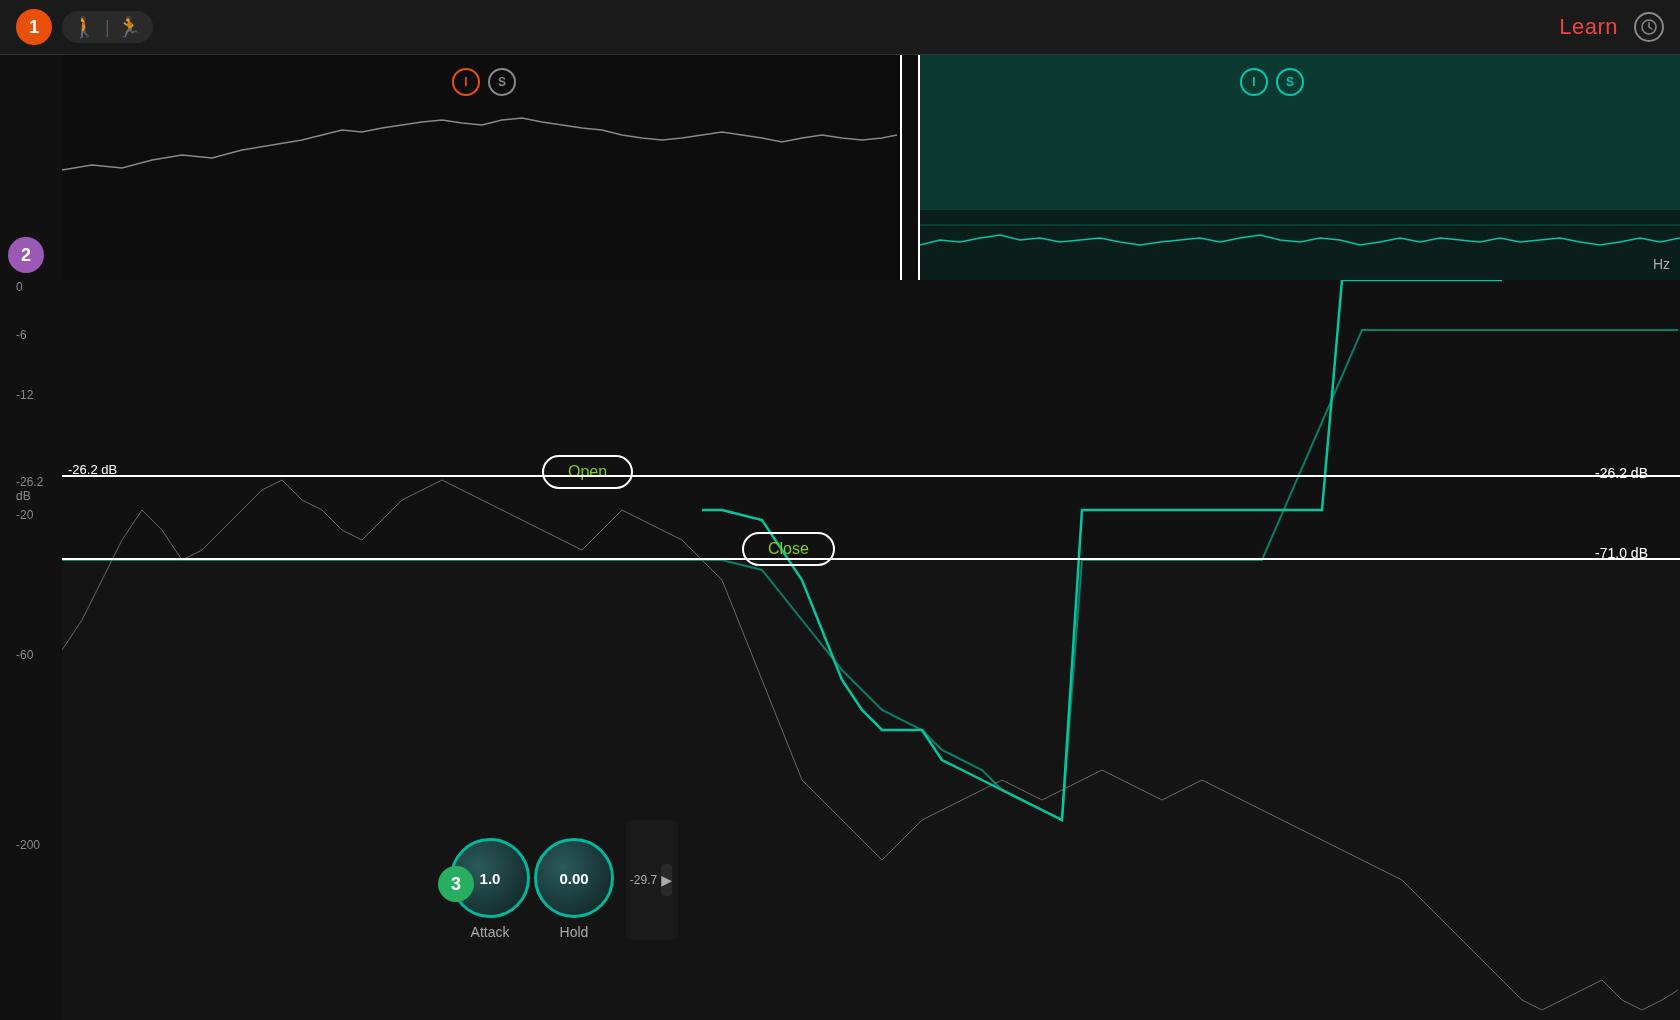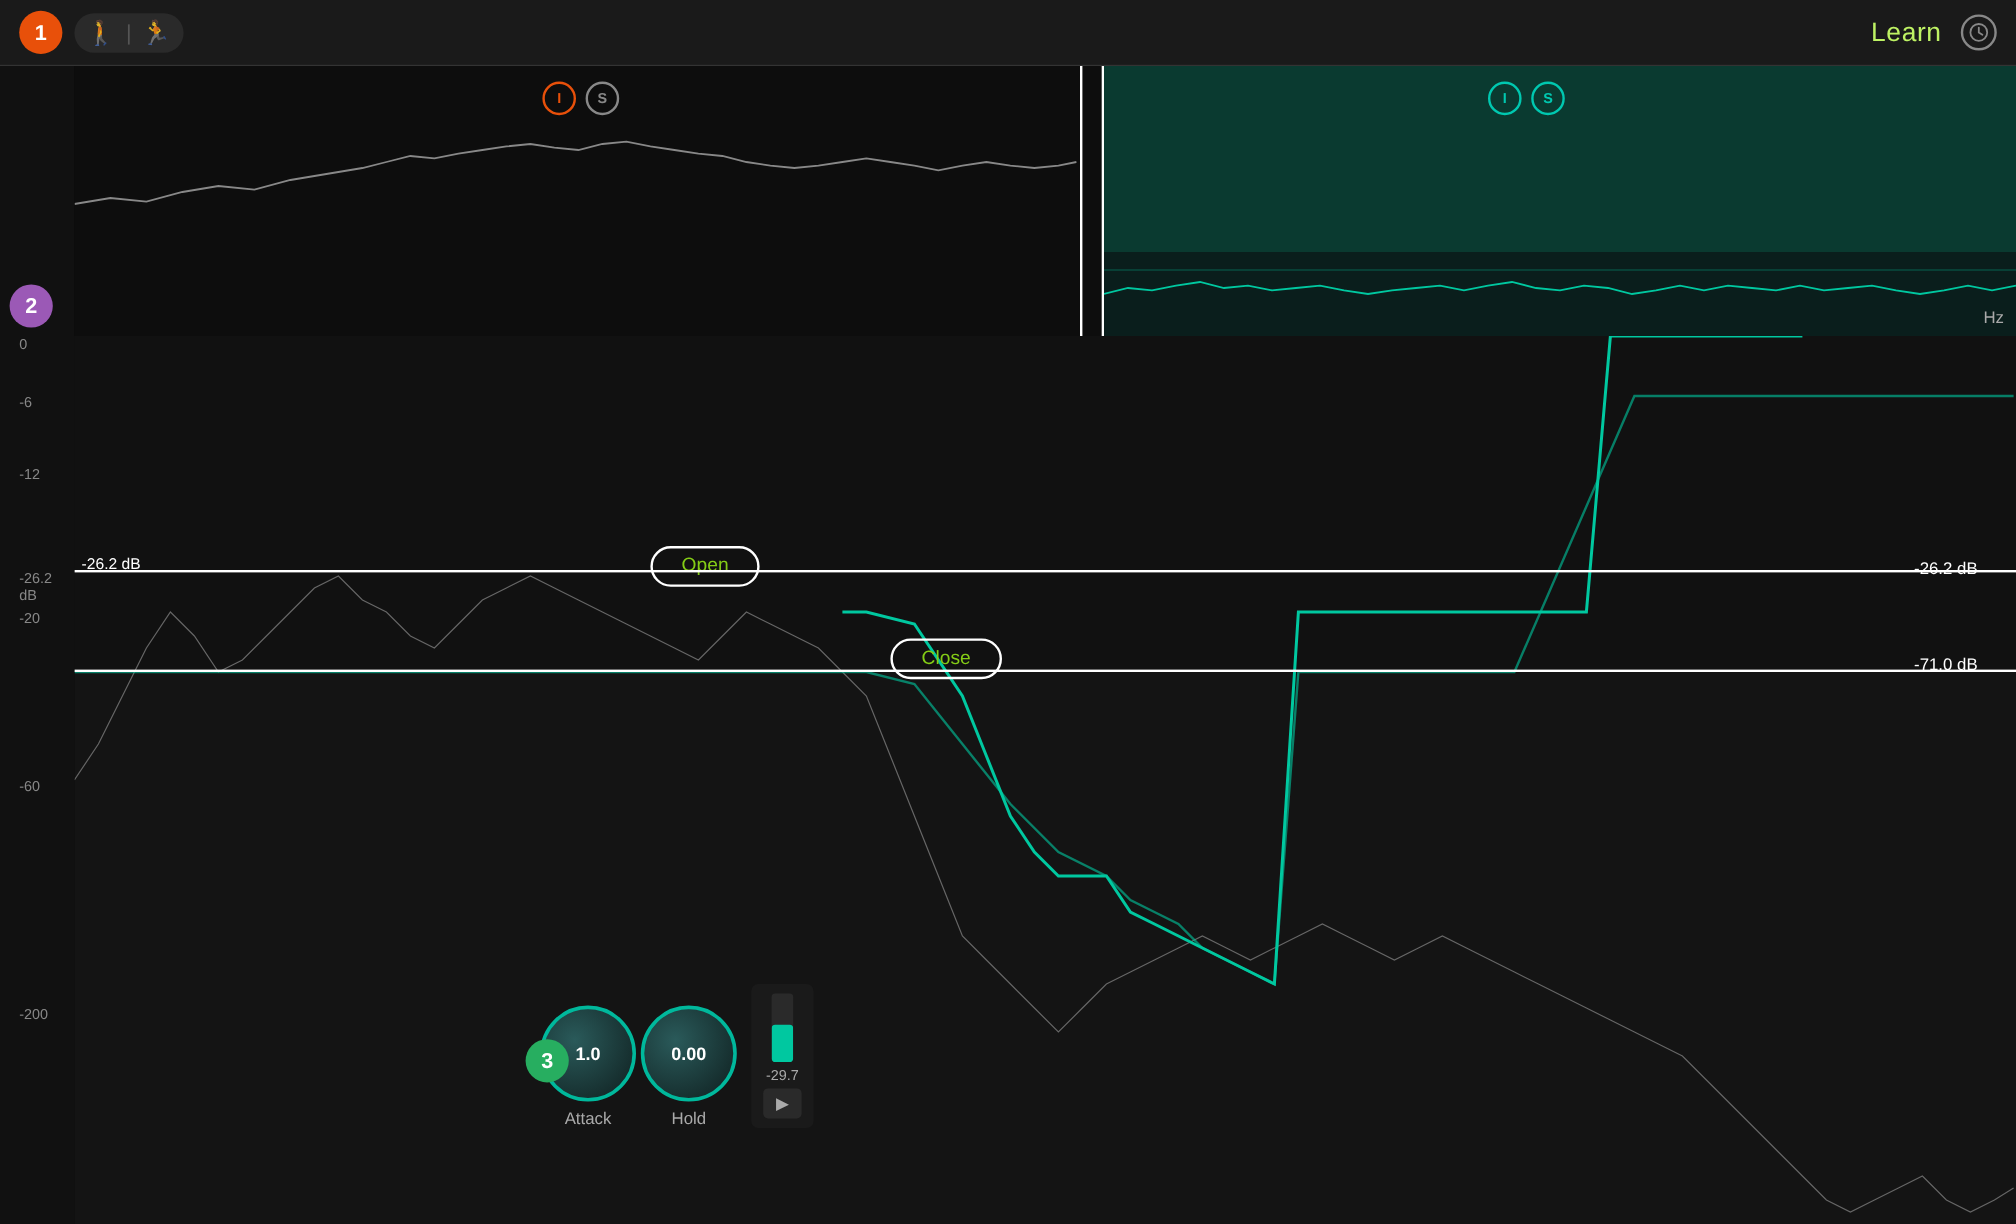--- a/index.html
+++ b/index.html
@@ -54,21 +54,21 @@
     .stick-figure { font-size: 20px; opacity: 0.85; }
 
     #top-bar-right {
       display: flex;
       align-items: center;
       gap: 16px;
     }
     .learn-btn {
       background: none;
       border: none;
-      color: #bef264;
+      color: #ef4444;
       font-size: 22px;
       font-weight: 400;
       cursor: pointer;
       letter-spacing: 0.5px;
       text-align: center;
     }
     .midi-icon {
       width: 30px; height: 30px;
       border: 2px solid #888;
       border-radius: 50%;
@@ -220,21 +220,20 @@
     }
     .knob-label {
       font-size: 14px;
       color: #aaa;
       text-align: center;
     }
 
     
     #meter-panel {
       display: flex;
-      flex-direction: column;
       align-items: center;
       background: #1a1a1a;
       border-radius: 6px;
       padding: 8px 6px;
       gap: 4px;
       height: 120px;
       justify-content: flex-end;
       position: relative;
       width: 52px;
     }

